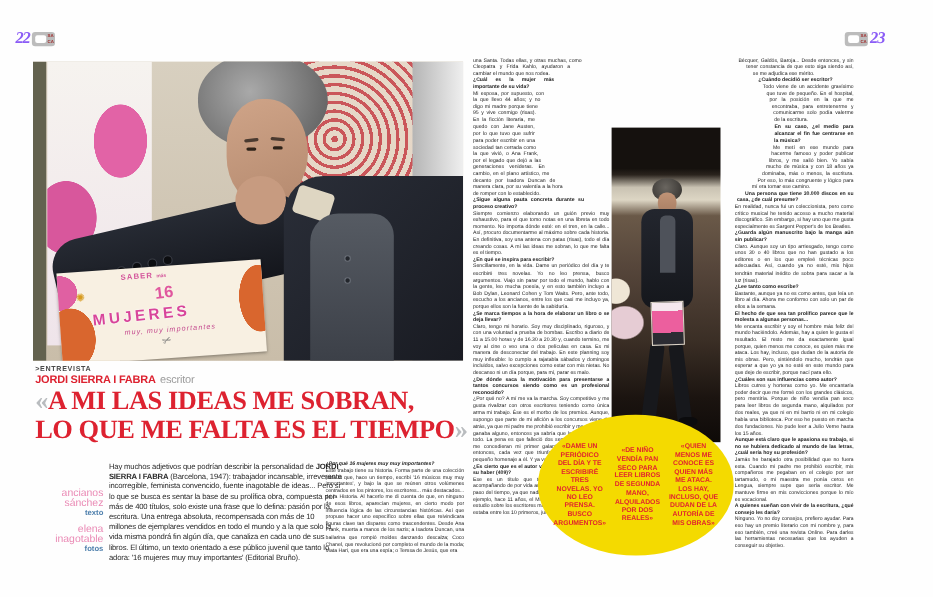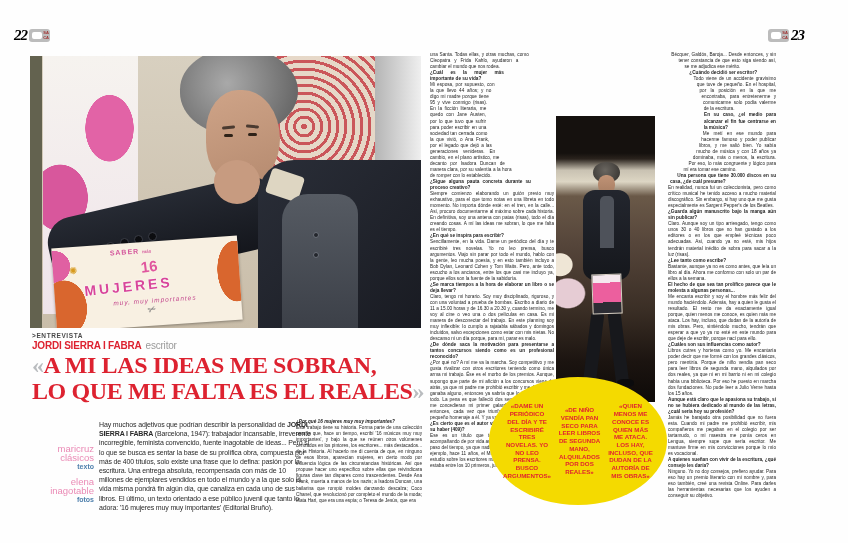--- a/index.html
+++ b/index.html
@@ -3,21 +3,21 @@
 <meta charset="utf-8">
 <style>
   html,body{margin:0;padding:0;background:#ffffff;}
   .spread{position:relative;width:848px;height:543px;background:#fefefe;overflow:hidden;
           font-family:"Liberation Sans",sans-serif;color:#1d1d1d;}
   .abs{position:absolute;}
 
   
   .marker{position:absolute;display:flex;align-items:center;gap:2px;}
   .pagenum{font-family:"Liberation Serif",serif;font-style:italic;font-weight:bold;
-           font-size:15px;color:#000000;letter-spacing:-1px;line-height:14px;}
+           font-size:15px;color:#8b5cf6;letter-spacing:-1px;line-height:14px;}
   .cam{width:21px;height:13px;background:#bcbcbc;border-radius:3px;position:relative;}
   .cam .lens{position:absolute;left:3px;top:3px;width:10px;height:7px;background:#fff;border-radius:2px;}
   .cam .saca{position:absolute;right:1px;top:1px;font-size:4px;line-height:5px;
              font-weight:bold;color:#a03030;text-align:left;}
 
   
   .photo-left{left:30px;top:56px;width:391px;height:272px;overflow:hidden;
               background:linear-gradient(#d8d0c0,#c9bda9);}
   .pl-darkedge{left:0;top:0;width:12px;height:272px;background:#63624f;}
   .pl-posterA{left:13px;top:0;width:95px;height:258px;
@@ -168,25 +168,25 @@
       <span class="abs bk-scissors">✂</span>
     </div>
   </div>
 
   <div class="abs kicker">&gt;ENTREVISTA</div>
   <div class="abs nameline">
     <span>JORDI SIERRA I FABRA</span><span class="role">escritor</span>
   </div>
   <div class="abs headline">
     <div><span class="g">«</span><span>A MI LAS IDEAS ME SOBRAN,</span></div>
-    <div><span>LO QUE ME FALTA ES EL REALES</span><span class="g">»</span></div>
+    <div><span>LO QUE ME FALTA ES EL TIEMPO</span><span class="g">»</span></div>
   </div>
 
   <div class="abs credits">
-    <div class="cr-name">maricruz clásicos</div>
+    <div class="cr-name">ancianos sánchez</div>
     <div class="cr-role">texto</div>
     <div class="cr-name">elena inagotable</div>
     <div class="cr-role">fotos</div>
   </div>
 
   <div class="abs intro">
     <span>Hay muchos adjetivos que podrían describir la personalidad de </span><b>JORDI SIERRA I FABRA</b><span> (Barcelona, 1947): trabajador incansable, irreverente incorregible, feminista convencido, fuente inagotable de ideas... Pero si lo que se busca es sentar la base de su prolífica obra, compuesta por más de 400 títulos, solo existe una frase que lo defina: pasión por la escritura. Una entrega absoluta, recompensada con más de 10 millones de ejemplares vendidos en todo el mundo y a la que solo la vida misma pondrá fin algún día, que canaliza en cada uno de sus libros. El último, un texto orientado a ese público juvenil que tanto lo adora: '16 mujeres muy muy importantes' (Editorial Bruño).</span>
   </div>
 
   <div class="qa-col col0">

